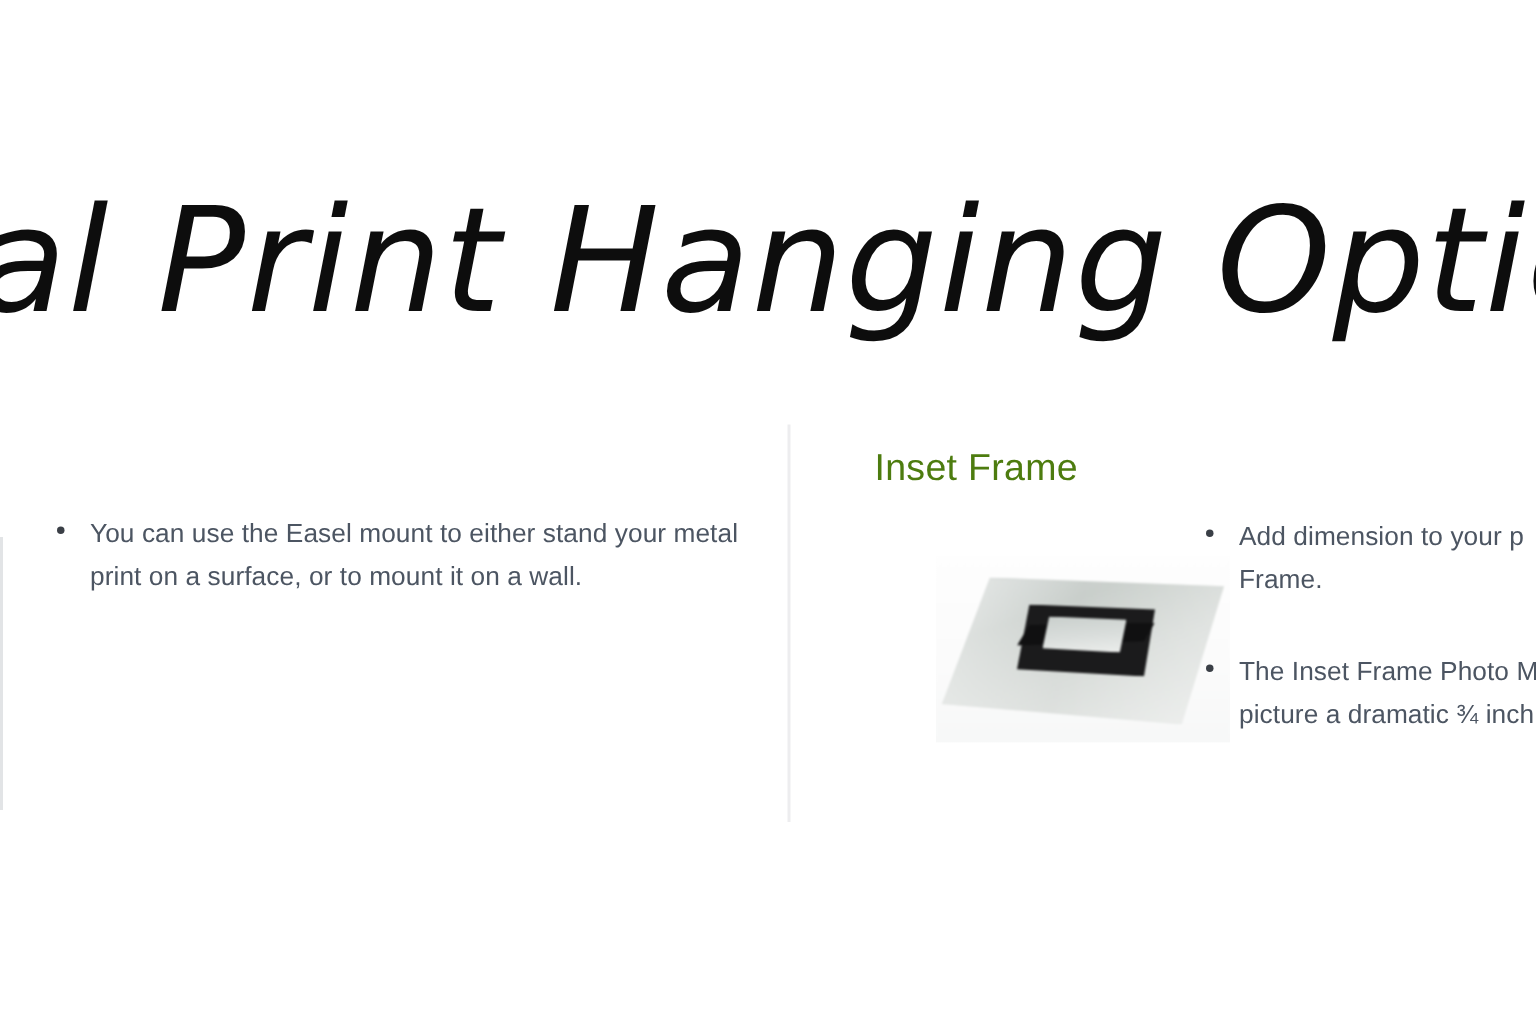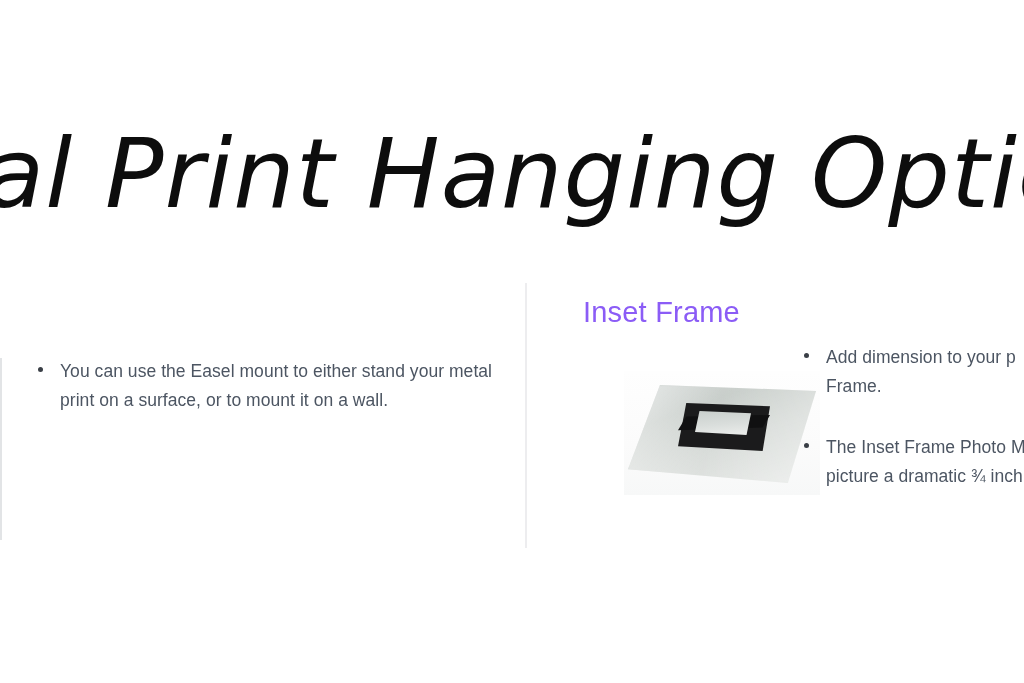--- a/index.html
+++ b/index.html
@@ -84,38 +84,38 @@
     height: 270px;
     overflow: hidden;
   }
 
   
   .section-heading {
     position: absolute;
     left: 57px;
     top: 12px;
     margin: 0;
-    font-size: 29px;
+    font-size: 25px;
     font-weight: 400;
     line-height: 34px;
-    color: #8b5cf6;
+    color: #4d7c0f;
     letter-spacing: 0.2px;
     white-space: nowrap;
   }
 
   
   .bullets {
     list-style: none;
     margin: 0;
     padding: 0;
     position: absolute;
   }
   .bullets.left-list {
     left: 34px;
-    top: 74px;
+    top: 58px;
     width: 470px;
   }
   .bullets.right-list {
     left: 274px;
     top: 60px;
     width: 260px;
   }
   .bullet-item {
     position: relative;
     padding-left: 26px;

